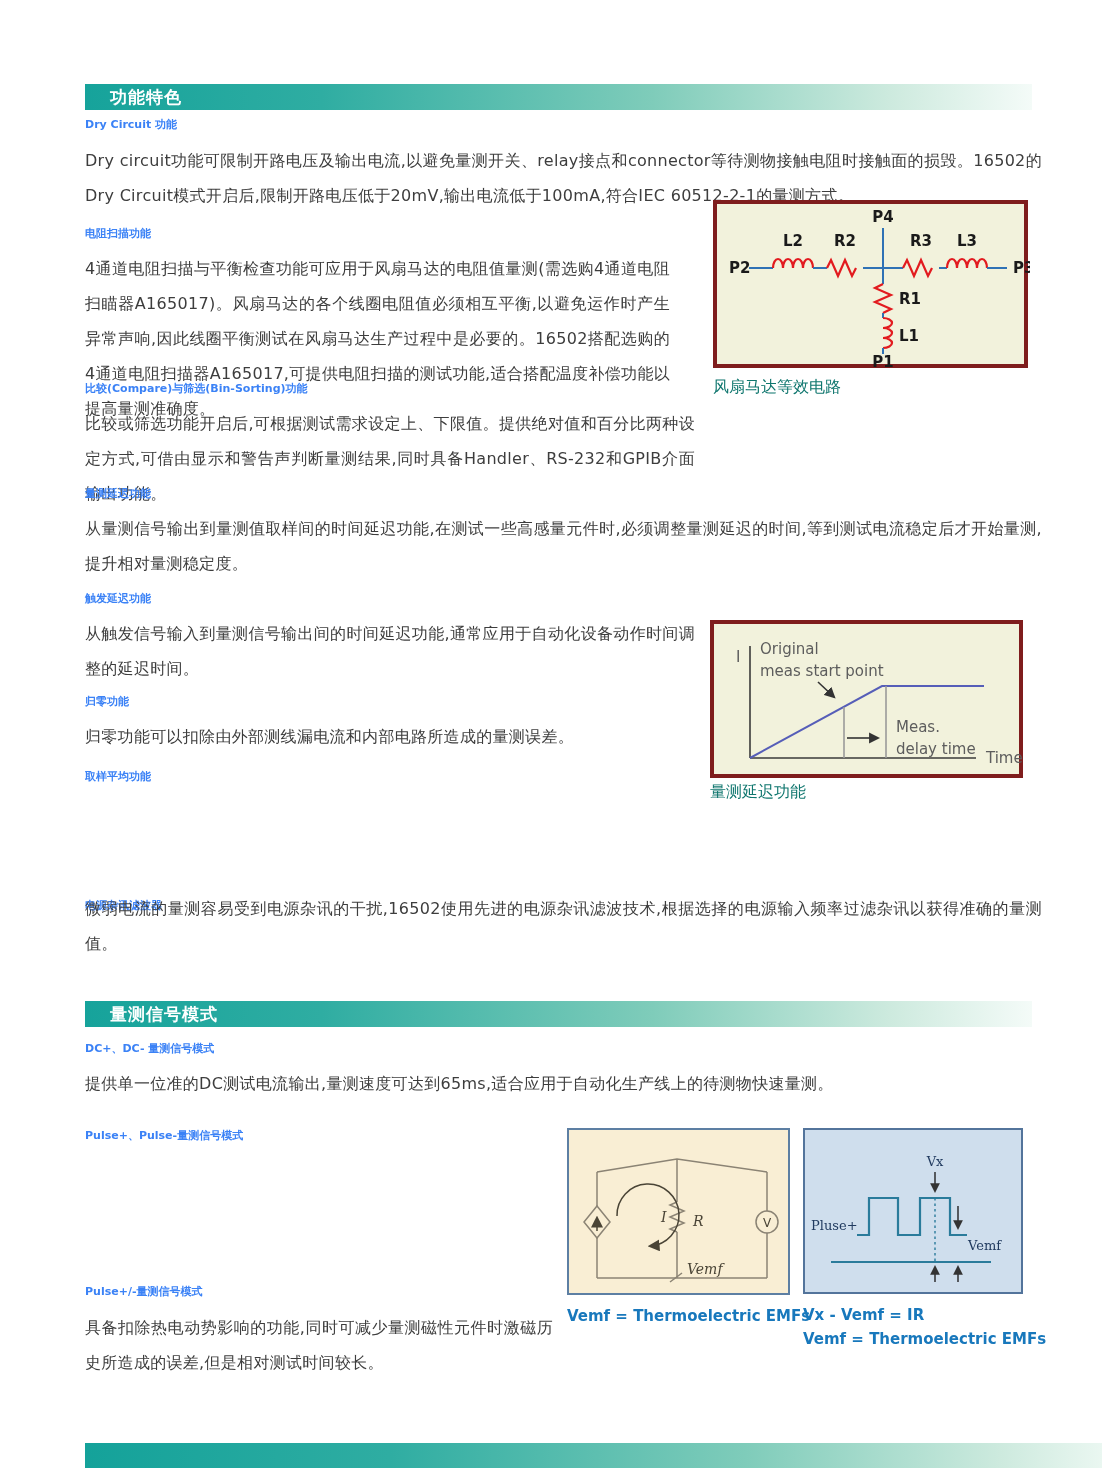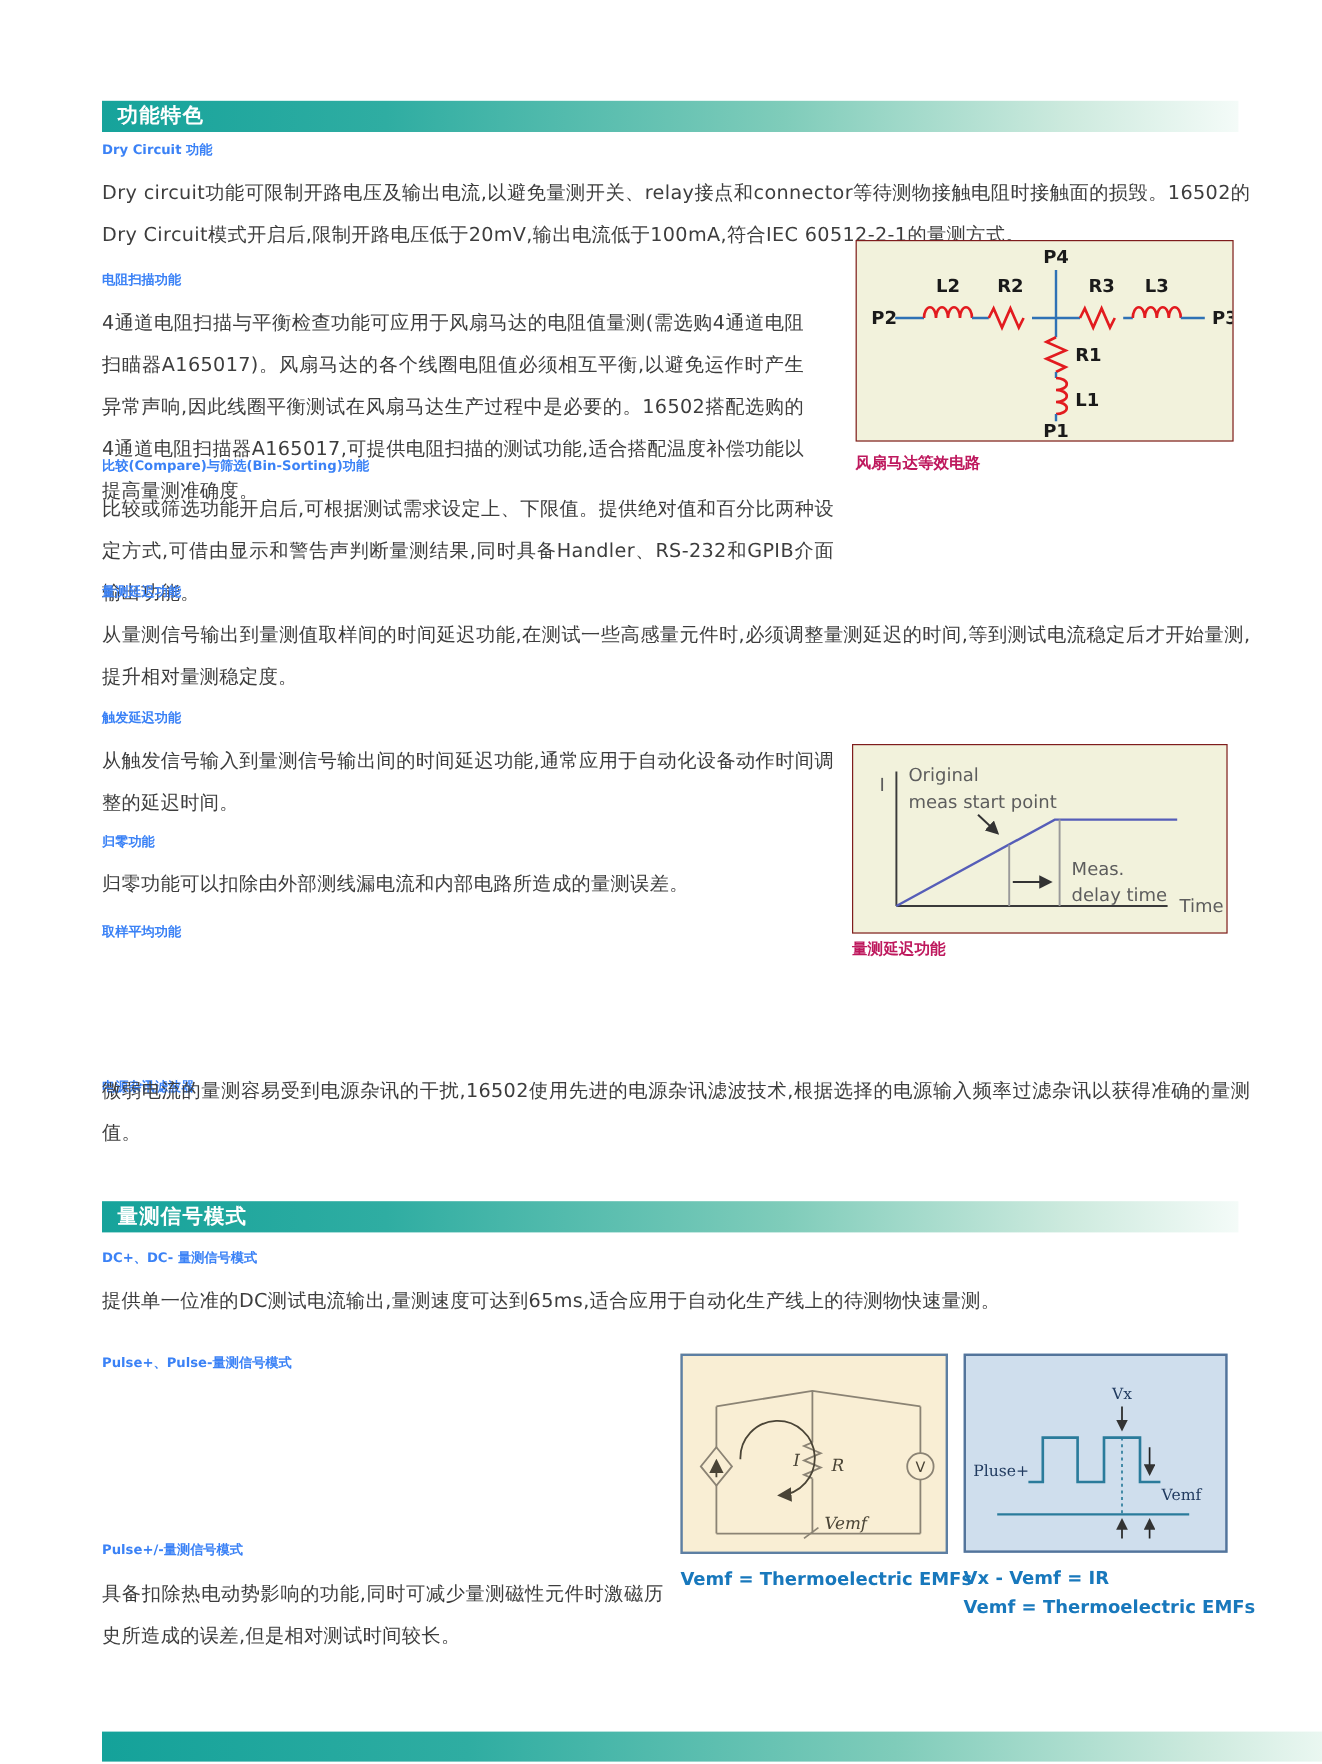--- a/index.html
+++ b/index.html
@@ -1,26 +1,26 @@
 <!DOCTYPE html>
 <html><head>
 <meta charset="utf-8">
 <style>
   *{margin:0;padding:0;box-sizing:border-box}
   html,body{background:#ffffff}
   body{font-family:"DejaVu Sans","Liberation Sans",sans-serif}
   .page{position:relative;width:1102px;height:1470px;background:#fff;overflow:hidden}
-  .bar{position:absolute;height:26px;line-height:26px;padding-left:13px;
+  .bar{position:absolute;height:26px;line-height:26px;padding-left:25px;
        background:linear-gradient(90deg,#16a39b 0%,#2fada2 25%,#7fccba 60%,#cdeade 85%,#f4fbf8 100%);
        color:#ffffff;font-weight:bold;font-size:17px;letter-spacing:1px}
   .h{position:absolute;color:#3b82f6;font-weight:bold;font-size:11px;white-space:nowrap}
   .p{position:absolute;color:#3d3d3d;font-size:16px;line-height:35px;text-align:justify;letter-spacing:.3px}
-  .figbox{position:absolute;background:#f2f2dc;border:1px solid #7f1d1d}
+  .figbox{position:absolute;background:#f2f2dc;border:4px solid #7f1d1d}
   .figbox2{position:absolute;border:2px solid #5d7fa3}
-  .figcap{position:absolute;color:#be185d;font-weight:bold;font-size:13px;white-space:nowrap}
+  .figcap{position:absolute;color:#0f766e;font-weight:normal;font-size:16px;white-space:nowrap}
   .smallcap{position:absolute;color:#1878bc;font-weight:bold;font-size:15px;white-space:nowrap}
   .botbar{position:absolute;height:25px;
        background:linear-gradient(90deg,#14a29a 0%,#2fada2 30%,#7fccba 65%,#cdeade 90%,#eaf7f1 100%)}
   svg{display:block}
   svg text{font-family:"DejaVu Sans","Liberation Sans",sans-serif}
   .lbl{font-size:15px;font-weight:600;fill:#1a1a1a}
   .gray{fill:#5d5d5d;font-size:15px}
   .serif{font-family:"DejaVu Serif","Liberation Serif",serif;fill:#203a5f;font-size:13px}
   .serifi{font-family:"DejaVu Serif","Liberation Serif",serif;font-style:italic;fill:#4a4436;font-size:14px}
 </style>

